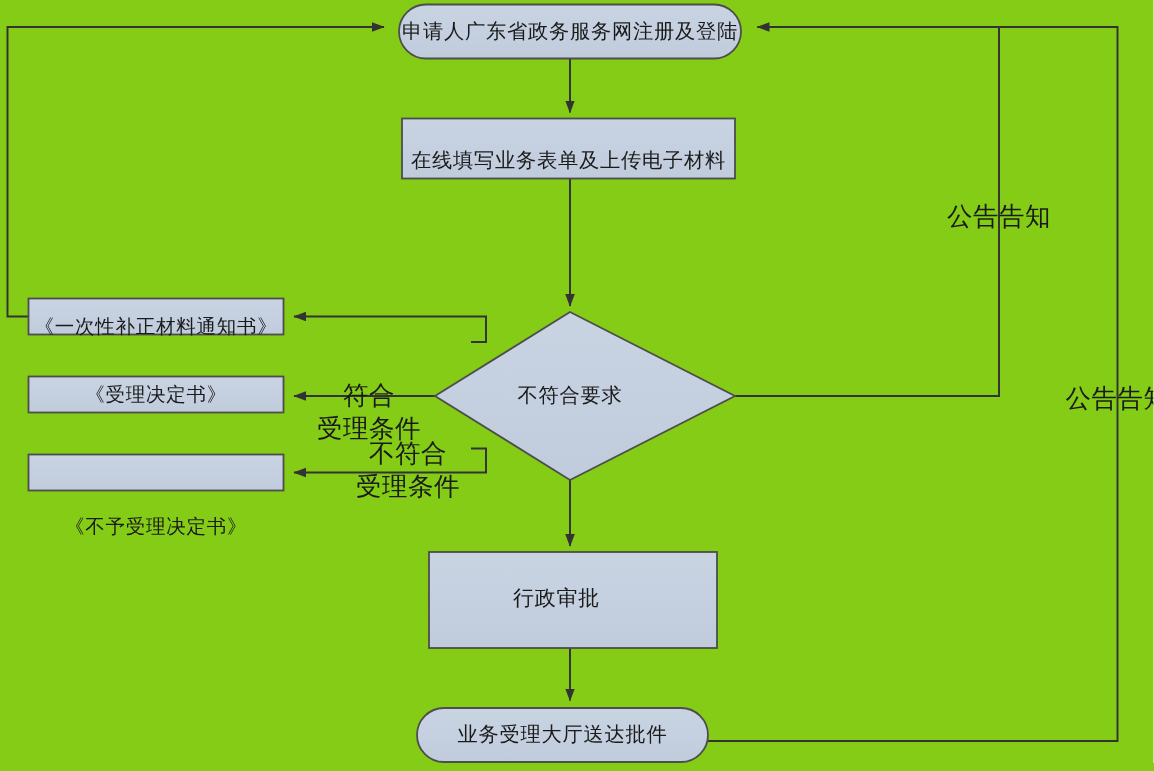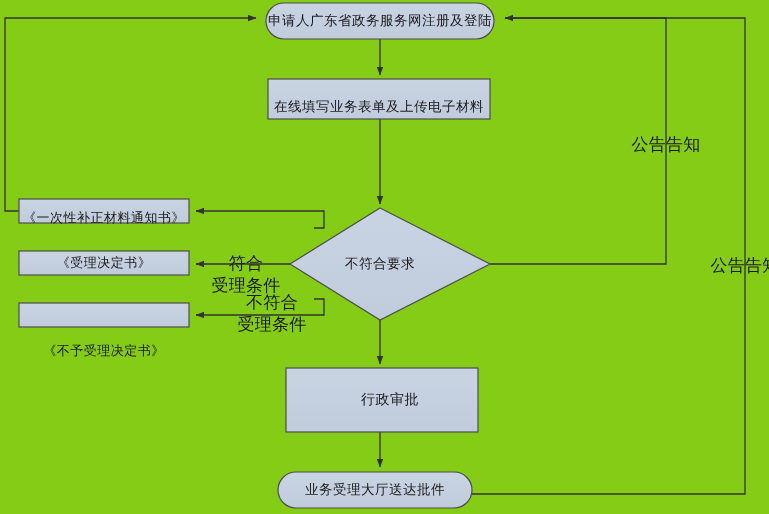--- a/index.html
+++ b/index.html
@@ -103,21 +103,21 @@
   <div class="node-label" style="left:268px; top:79px; width:222px; height:56px; font-size:13.5px;font-family:Liberation Serif, serif;">在线填写业务表单及上传电子材料</div>
 
   <div class="node-label" style="left:330px; top:252px; width:100px; height:24px; font-size:13.5px;">不符合要求</div>
 
   <div class="node-label" style="left:19px; top:199px; width:170px; height:38px; font-size:13px;">《一次性补正材料通知书》</div>
 
   <div class="node-label" style="left:19px; top:251px; width:170px; height:24px; font-size:13px;">《受理决定书》</div>
 
   <div class="node-label" style="left:19px; top:303px; width:170px; height:24px; font-size:13px;margin-top:36px;">《不予受理决定书》</div>
 
-  <div class="node-label" style="left:294px; top:368px; width:192px; height:64px; font-size:14px;">行政审批</div>
+  <div class="node-label" style="left:275px; top:368px; width:192px; height:64px; font-size:14px;">行政审批</div>
 
   <div class="node-label" style="left:278px; top:472px; width:194px; height:36px; font-size:13.5px;text-align:right;">业务受理大厅送达批件</div>
 
 
   <div class="edge-label" style="left:206px; top:253px; width:80px;">
     <div>符合</div>
     <div>受理条件</div>
   </div>
 
   <div class="edge-label" style="left:232px; top:292px; width:80px;">

